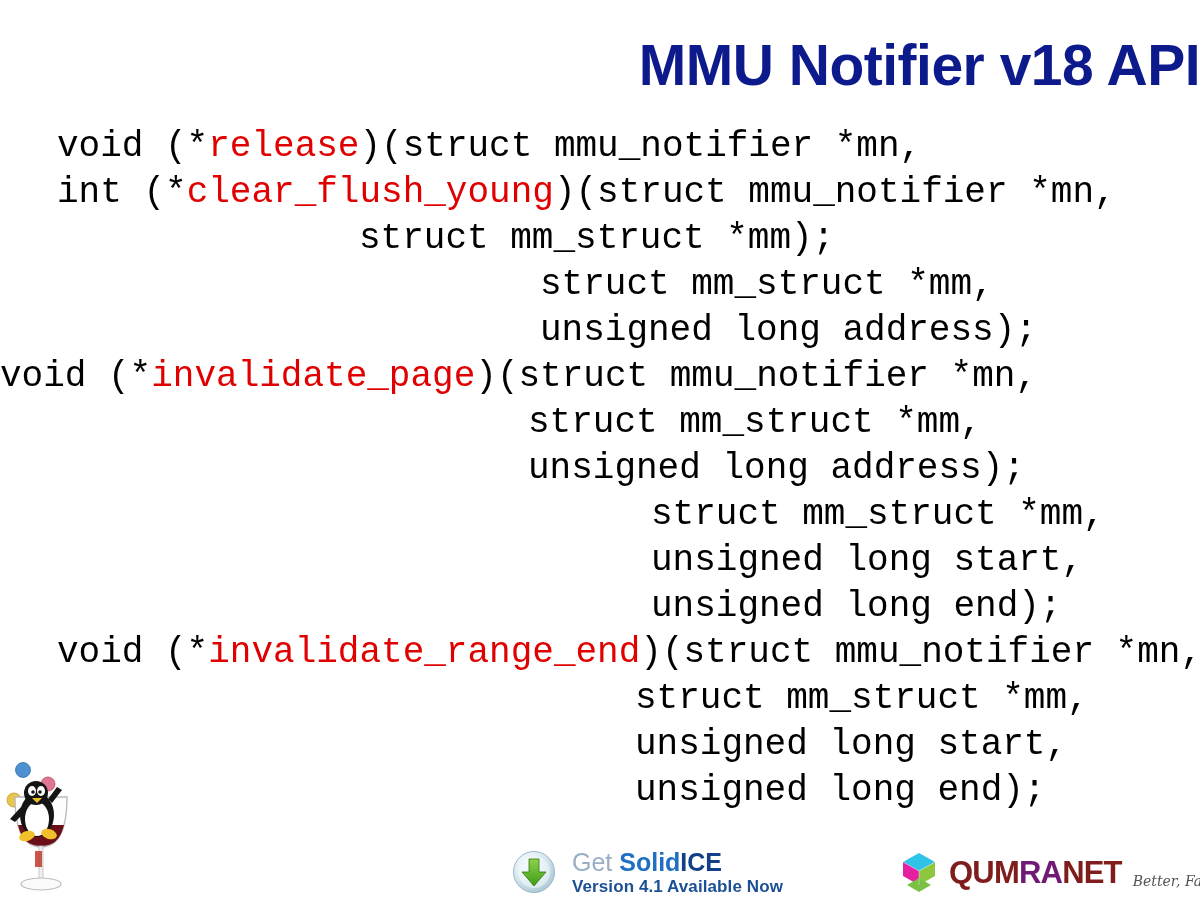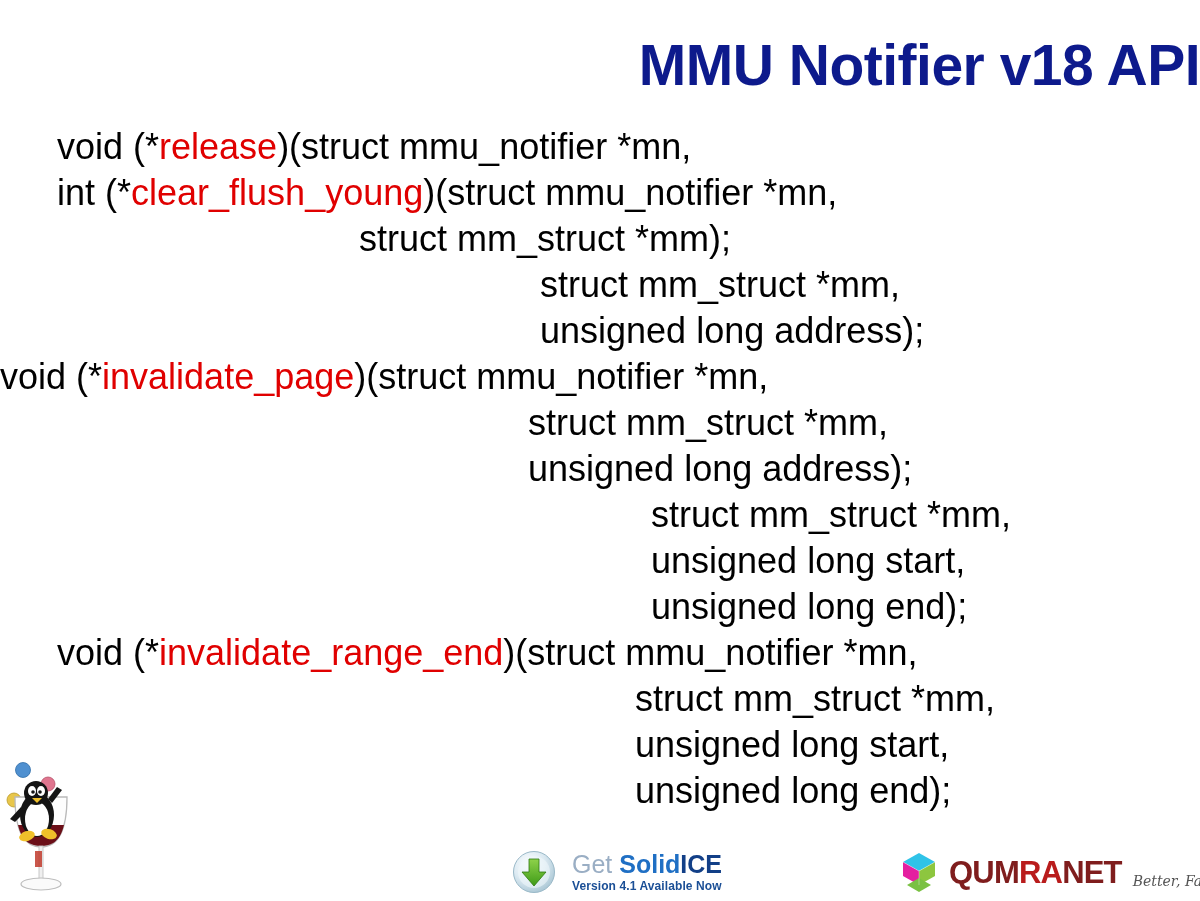--- a/index.html
+++ b/index.html
@@ -33,21 +33,21 @@
     letter-spacing:-0.5px;
     white-space:nowrap;
   }
 
   
   .code-block {
     position:absolute;
     top:124px;
     left:0;
     width:1136px;
-    font-family:Liberation Sans, sans-serif;
+    font-family:Liberation Mono, monospace;
     font-size:36px;
     line-height:46px;
     color:#000000;
   }
   .code-line {
     white-space:pre;
     height:46px;
     font-size:36px;
     line-height:46px;
     color:#000000;
@@ -79,21 +79,21 @@
     font-size:25px;
     font-weight:bold;
     white-space:nowrap;
     letter-spacing:0px;
   }
   .si-get { color:#9aaec4; font-weight:normal; }
   .si-solid { color:#1f6fc4; }
   .si-ice { color:#123f87; }
   .si-line2 {
     font-family:"Liberation Sans", sans-serif;
-    font-size:12px;
+    font-size:17px;
     font-weight:bold;
     color:#1b4f96;
     white-space:nowrap;
     margin-top:3px;
     letter-spacing:0.1px;
   }
 
   .qumranet-logo {
     position:absolute;
     left:896px;
@@ -106,21 +106,21 @@
   .q-cube { width:46px; height:42px; flex:0 0 auto; }
   .q-word {
     font-family:"Liberation Sans", sans-serif;
     font-weight:bold;
     font-size:31px;
     letter-spacing:-0.8px;
     white-space:nowrap;
     line-height:1;
   }
   .q-dark { color:#7f1d1d; }
-  .q-light { color:#b91c1c;text-align:right; }
+  .q-light { color:#701a75;text-align:right; }
   .q-tag {
     font-family:"DejaVu Serif", serif;
     font-style:italic;
     font-size:14px;
     color:#555555;
     white-space:nowrap;
     align-self:flex-end;
     padding-bottom:4px;
     margin-left:4px;
   }

